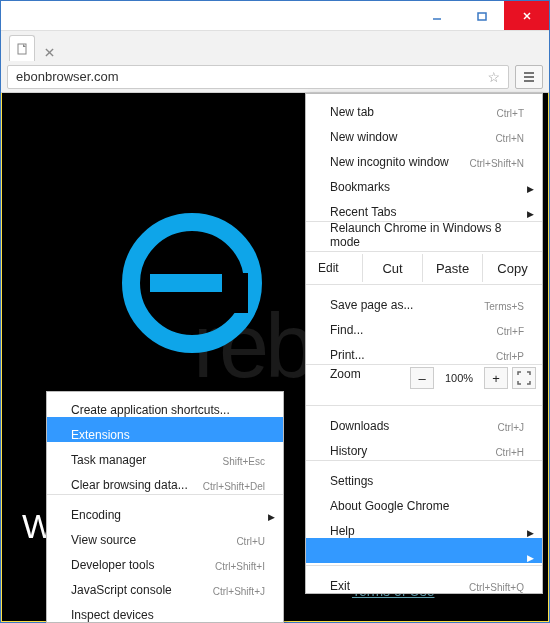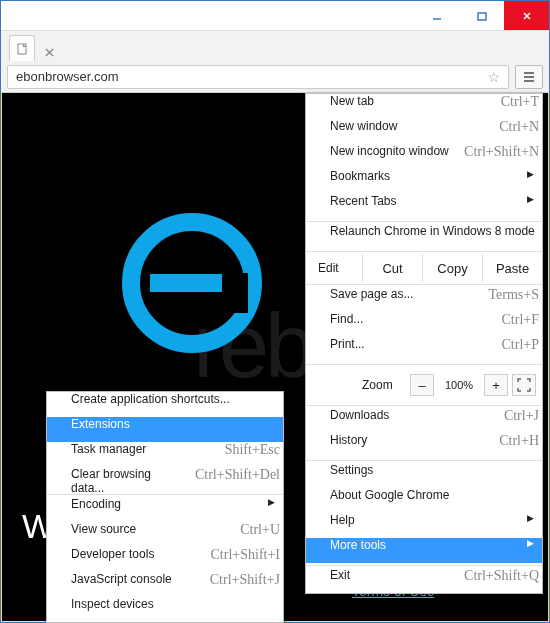--- a/index.html
+++ b/index.html
@@ -31,32 +31,32 @@
 .logo-e { width: 140px; height: 140px; border: 18px solid #0ea5e9; border-radius: 50%; position: relative; }
 .logo-e::after { content: ""; position: absolute; right: -4px; top: 40%; width: 26px; height: 40px; background: #000; }
 .logo-e .bar { position: absolute; top: 50%; left: 10px; right: -10px; height: 18px; background: #0ea5e9; transform: translateY(-50%); }
 .brand { position: absolute; bottom: 75px; left: 20px; color: #fff; font-size: 34px; font-weight: 300; letter-spacing: 2px; }
 .terms { position: absolute; bottom: 22px; left: 350px; color: #6db3c4; font-size: 14px; text-decoration: underline; }
 
 .menu { position: absolute; background: #fff; border: 1px solid #bcbcbc; box-shadow: 2px 2px 6px rgba(0,0,0,0.3); font-size: 12px; color: #222; }
 .menu-main { top: 92px; right: 6px; width: 238px; }
 .menu-sub { top: 390px; left: 45px; width: 238px; }
 
-.mi { display: flex; align-items: flex-start; height: 25px; padding: 0 3px 0 24px; position: relative; gap: 9px; }
+.mi { display: flex; align-items: flex-end; height: 25px; padding: 0 18px 0 24px; position: relative; gap: 9px; }
 .mi.hover { background: #3399ff; color: #fff; }
 .mi .label { flex: 1; }
-.mi .shortcut { color: #888; font-size: 14px; font-family: Liberation Serif, serif; }
+.mi .shortcut { color: #888; font-size: 10px; }
 .mi .arrow { position: absolute; right: 8px; font-size: 9px; }
 .sep { height: 1px; background: #e0e0e0; margin: 2px 0; }
 
 .mi-edit { display: flex; height: 28px; align-items: stretch; }
 .mi-edit .elabel { width: 56px; display: flex; align-items: center; padding-left: 12px; }
 .mi-edit .ebtn { flex: 1; border-left: 1px solid #e0e0e0; display: flex; align-items: center; justify-content: center; font-size: 13px; }
 
-.mi-zoom { display: flex; height: 36px; align-items: center; margin-left: 32px; }
+.mi-zoom { display: flex; height: 36px; align-items: flex-start; }
 .mi-zoom .zlabel { width: 70px; display: flex; align-items: center; padding-left: 24px; }
 .mi-zoom .zctrl { flex: 1; display: flex; align-items: center; justify-content: flex-end; gap: 4px; padding-right: 6px; }
 .zbtn { width: 24px; height: 22px; border: 1px solid #ccc; display: flex; align-items: center; justify-content: center; font-size: 13px; background: #f8f8f8; }
 .zval { width: 42px; text-align: center; font-size: 11px; }
 .zfull svg { width: 14px; height: 14px; }
 </style>
 </head>
 <body>
 
 <div class="window">
@@ -142,22 +142,22 @@
         <span class="arrow">▶</span>
       </div>
     <div class="sep"></div>
     <div class="mi">
         <span class="label">Relaunch Chrome in Windows 8 mode</span>
       </div>
     <div class="sep"></div>
     <div class="mi-edit">
       <div class="elabel">Edit</div>
       <div class="ebtn">Cut</div>
+      <div class="ebtn">Paste</div>
       <div class="ebtn">Copy</div>
-      <div class="ebtn">Paste</div>
     </div>
     <div class="sep"></div>
     <div class="mi">
         <span class="label">Save page as...</span>
         <span class="shortcut">Terms+S</span>
       </div>
     <div class="mi">
         <span class="label">Find...</span>
         <span class="shortcut">Ctrl+F</span>
       </div>
@@ -193,21 +193,20 @@
         <span class="label">Settings</span>
       </div>
     <div class="mi">
         <span class="label">About Google Chrome</span>
       </div>
     <div class="mi">
         <span class="label">Help</span>
         <span class="arrow">▶</span>
       </div>
     <div class="mi hover">
-        <span class="label">More tools</span>
         <span class="arrow">▶</span>
       </div>
     <div class="sep"></div>
     <div class="mi">
         <span class="label">Exit</span>
         <span class="shortcut">Ctrl+Shift+Q</span>
       </div>
   </div>
 
   <div class="menu menu-sub">

